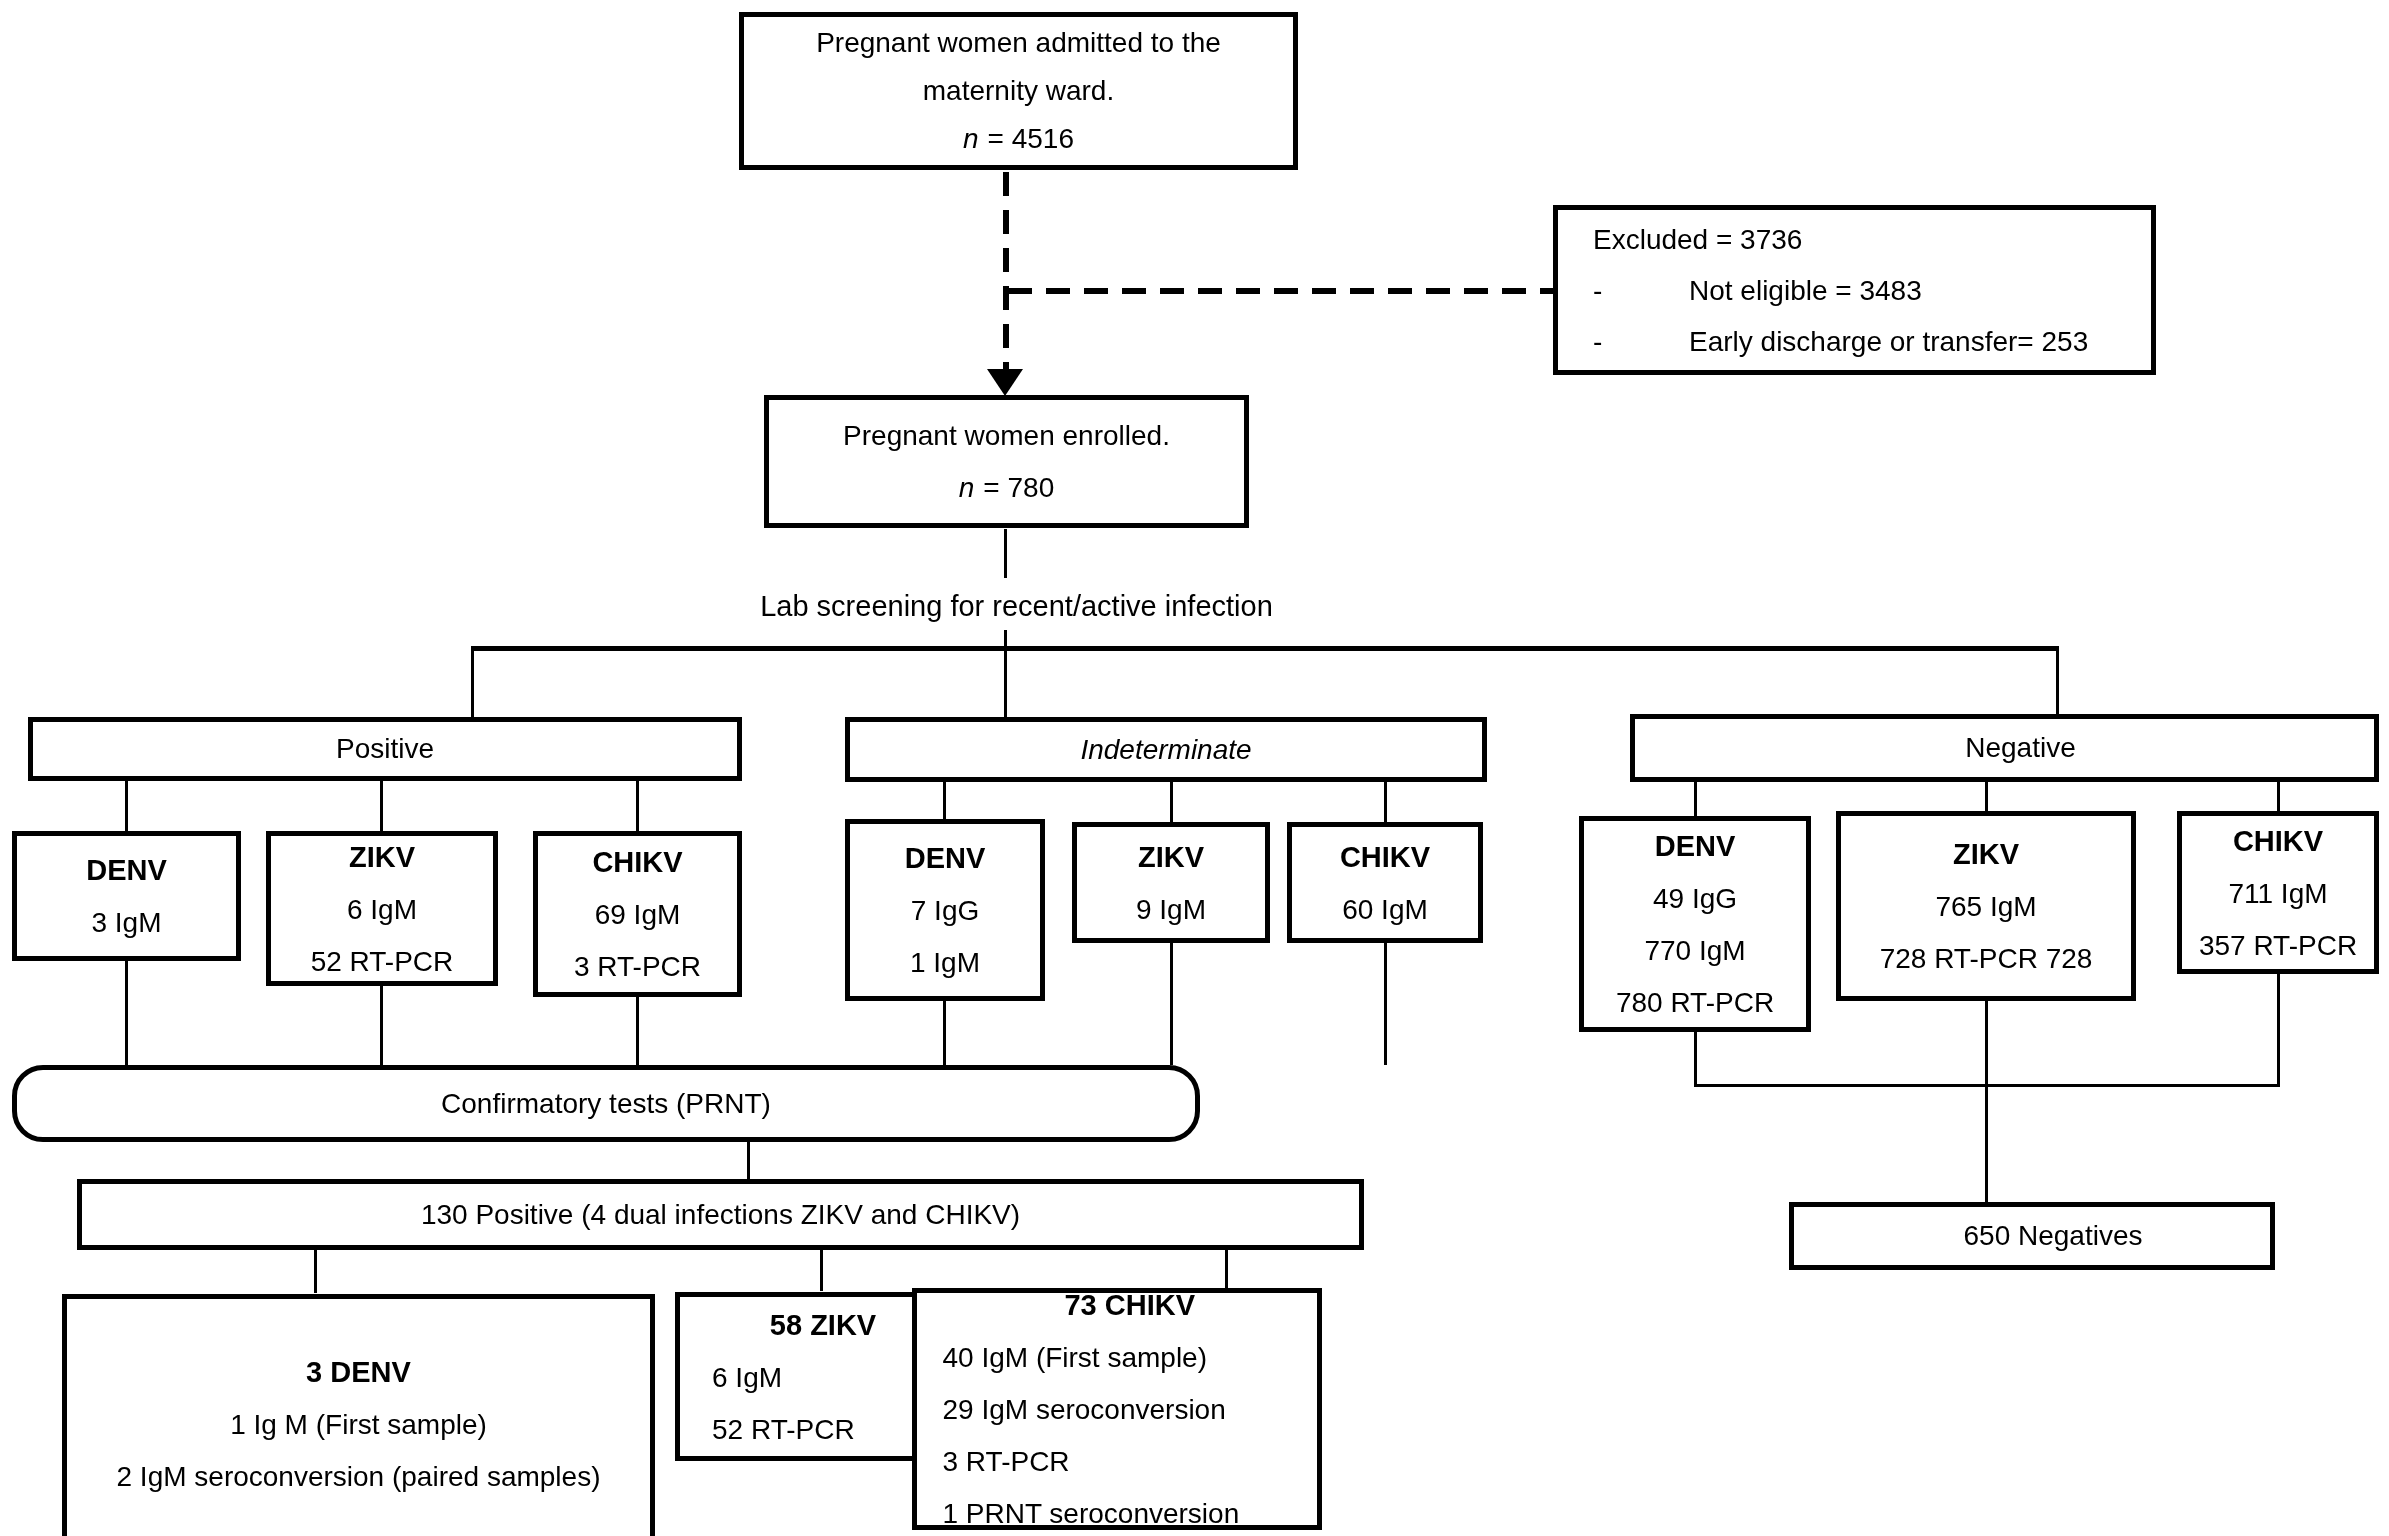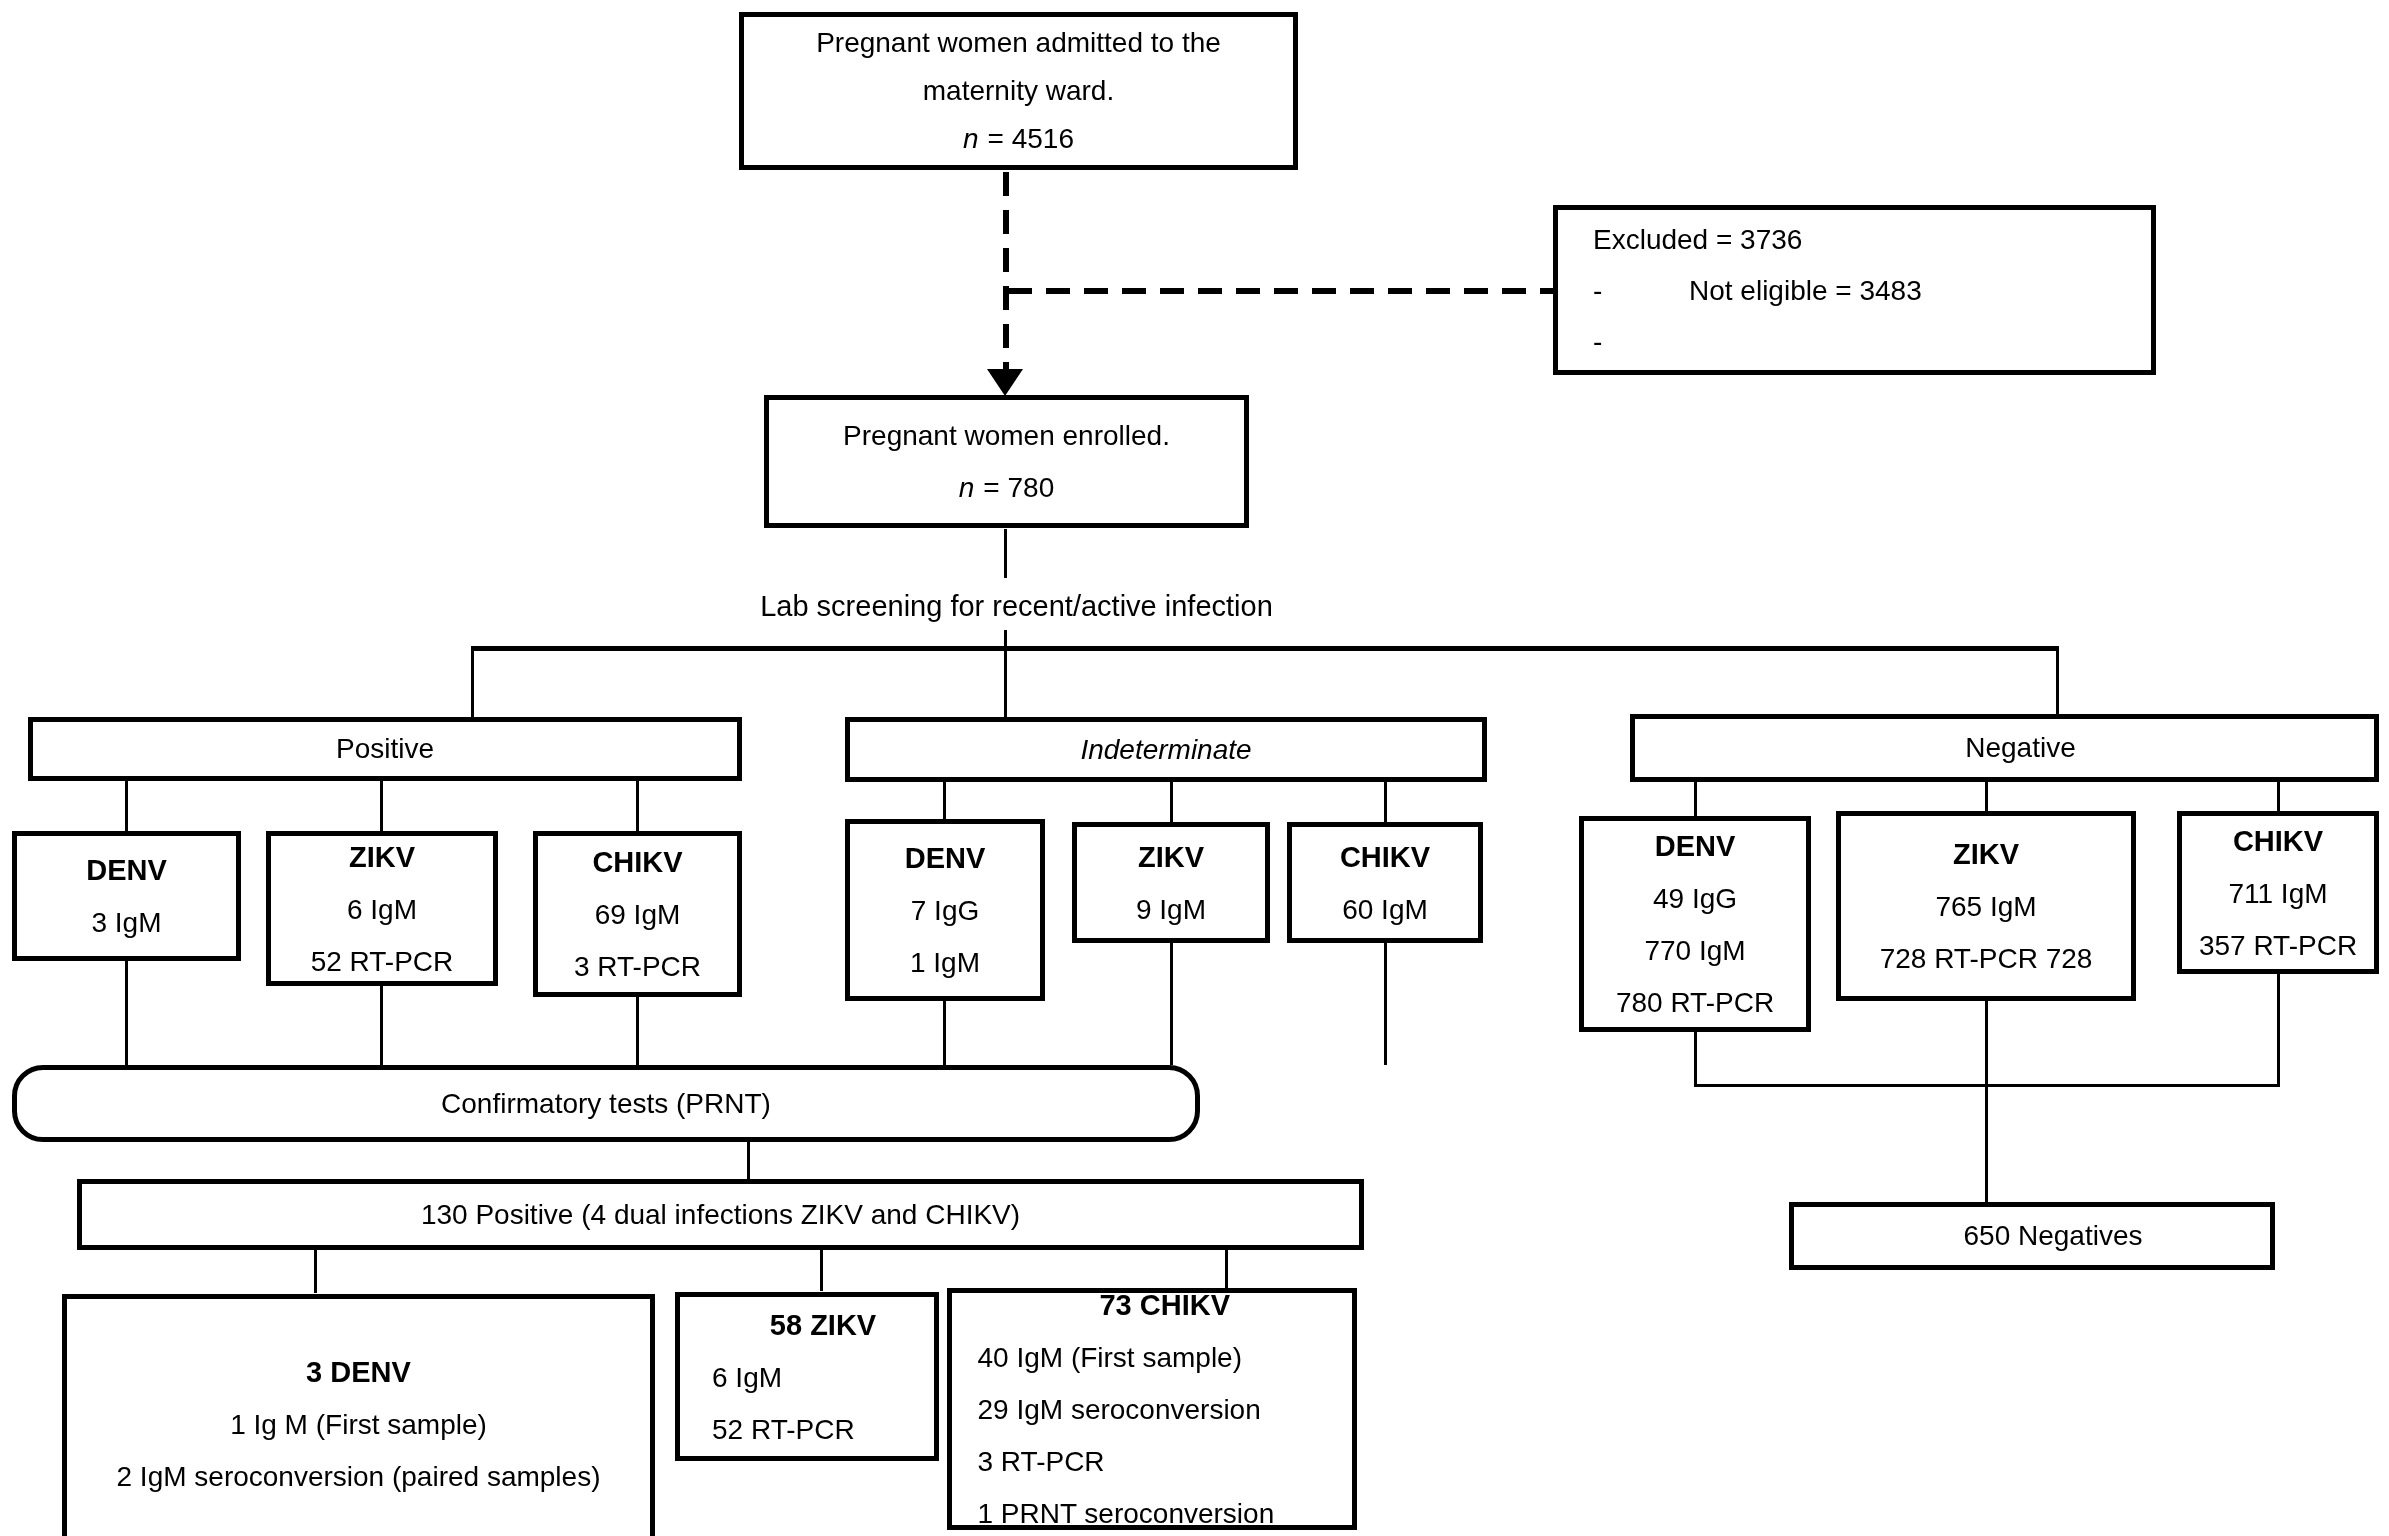--- a/index.html
+++ b/index.html
@@ -109,20 +109,21 @@
   </div>
 
   <div class="box align-left" style="left:1553px; top:205px; width:603px; height:170px; padding-left:35px;">
     <div class="line" style="line-height:51px;">Excluded = 3736</div>
     <div class="bullet line" style="line-height:51px;">
       <span class="dash">-</span>
         <span>Not eligible = 3483</span>
     </div>
     <div class="bullet line" style="line-height:51px;">
       <span class="dash">-</span>
+        <span>Early discharge or transfer= 253</span>
     </div>
   </div>
 
   <div class="box" style="left:764px; top:395px; width:485px; height:133px;">
     <div class="line" style="line-height:52px;">Pregnant women enrolled.</div>
     <div class="line" style="line-height:52px;"><span class="it">n</span><span class="nval">= 780</span></div>
   </div>
 
   <div class="free-label" style="left:602px; top:584px; width:829px;">Lab screening for recent/active infection</div>
 
@@ -192,21 +193,21 @@
   <div class="box" style="left:62px; top:1294px; width:593px; height:260px;">
     <div class="virus">3 DENV</div>
     <div class="line">1 Ig M (First sample)</div>
     <div class="line">2 IgM seroconversion (paired samples)</div>
   </div>
   <div class="box align-left" style="left:675px; top:1292px; width:264px; height:169px; padding-left:32px;">
     <div class="virus" style="align-self:center;">58 ZIKV</div>
     <div class="line">6 IgM</div>
     <div class="line">52 RT-PCR</div>
   </div>
-  <div class="box align-left" style="left:947px; top:1288px; width:410px; height:242px; padding-left:25.5px;">
+  <div class="box align-left" style="left:912px; top:1288px; width:410px; height:242px; padding-left:25.5px;">
     <div class="virus" style="align-self:center;">73 CHIKV</div>
     <div class="line">40 IgM (First sample)</div>
     <div class="line">29 IgM seroconversion</div>
     <div class="line">3 RT-PCR</div>
     <div class="line">1 PRNT seroconversion</div>
   </div>
 
   <div class="box" style="left:1789px; top:1202px; width:486px; height:68px;padding-left:42px;">
     <div class="line big-label">650 Negatives</div>
   </div>

